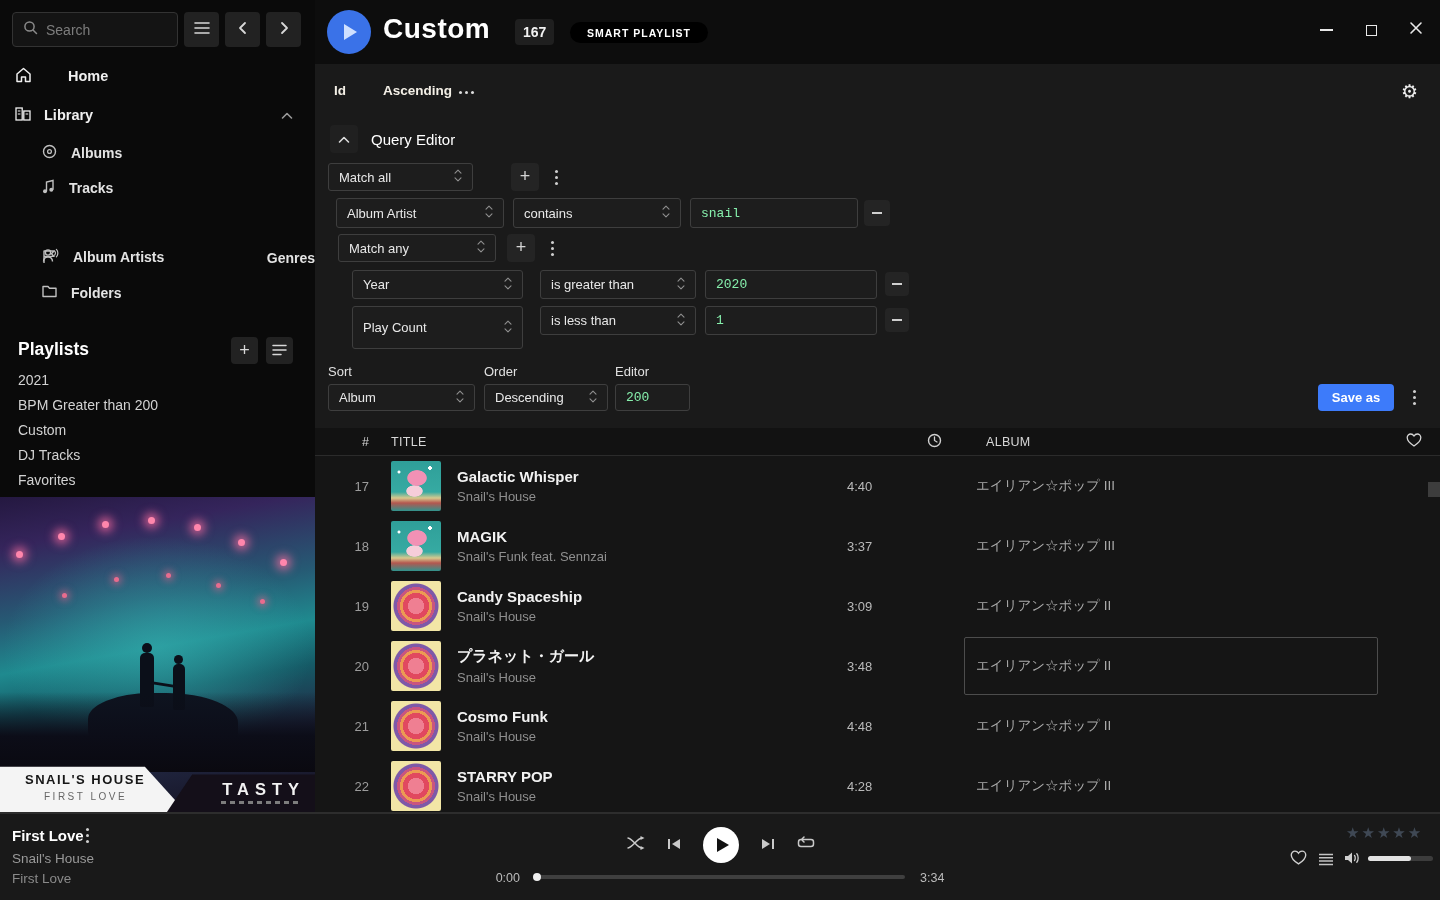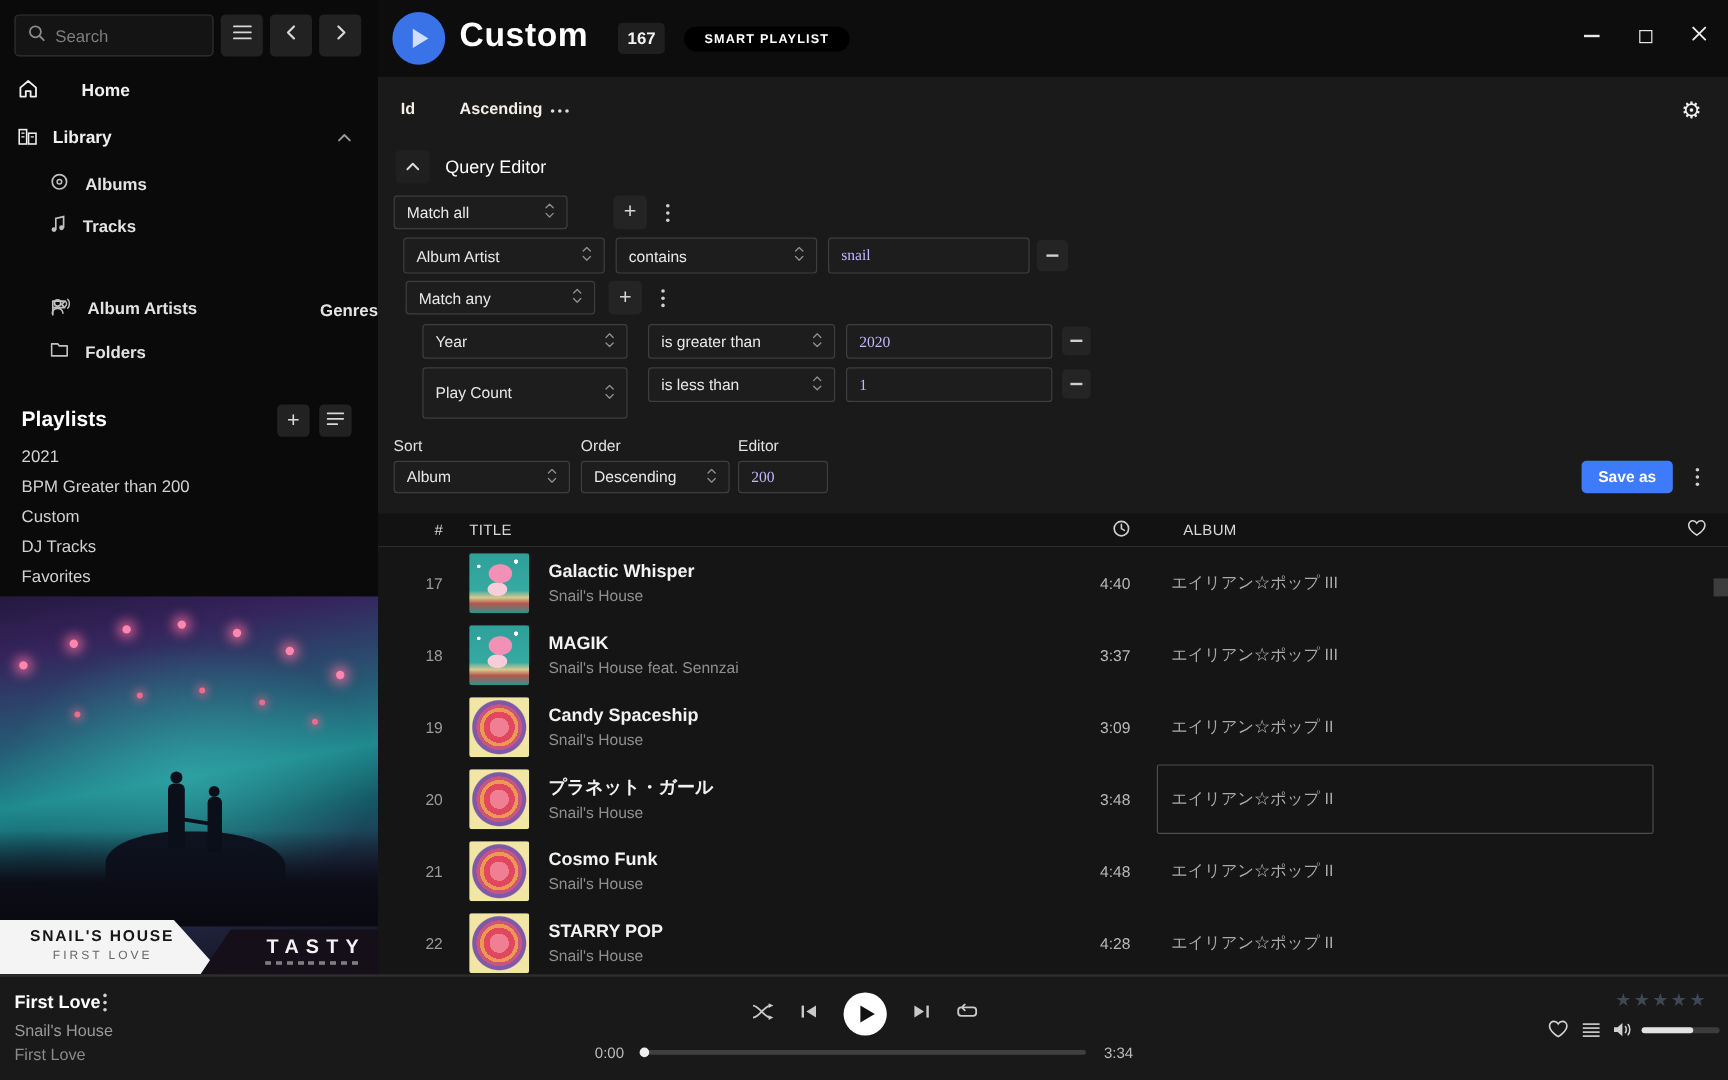--- a/index.html
+++ b/index.html
@@ -61,21 +61,21 @@
   .toolbar-sort { position:absolute; left:19px; top:83px; display:flex; gap:37px; font-size:13.5px; font-weight:bold; color:#f3efe6; }
   .dots-h { position:absolute; left:150px; top:91px; width:3px; height:3px; border-radius:50%; background:#ddd; box-shadow:6px 0 0 #ddd, -6px 0 0 #ddd; cursor:pointer; }
   .gear { position:absolute; right:22px; top:80px; font-size:19px; color:#eee; cursor:pointer; }
 
   
   .qe-collapse { position:absolute; left:15px; top:125px; width:28px; height:28px; background:#202020; border-radius:4px; display:flex; align-items:center; justify-content:center; color:#ddd; cursor:pointer; }
   .qe-title { position:absolute; left:56px; top:131px; font-size:15px; color:#fff; }
   .ctl { background:#1d1d1d; border:1px solid #3e3e3e; border-radius:3px; color:#e8e8e8; font-size:13px; display:flex; align-items:center; padding:0 10px; position:absolute; cursor:pointer; }
   .ctl.select { justify-content:space-between; }
   .ctl .ud { color:#8f8f8f; }
-  .ctl input { background:transparent; border:none; outline:none; color:#c4b5fd; font-size:13px; width:100%; font-family:Liberation Serif, serif; }
+  .ctl input { background:transparent; border:none; outline:none; color:#86efac; font-size:13px; width:100%; font-family:Liberation Mono, monospace; }
   .mini-btn { position:absolute; background:#242424; border-radius:4px; display:flex; align-items:center; justify-content:center; color:#d5d5d5; cursor:pointer; }
   .plus-glyph { font-size:18px; line-height:1; margin-top:-2px; }
   .minus-glyph { width:10px; height:2px; background:#cfcfcf; }
   .dots-v { width:3px; height:3px; border-radius:50%; background:#cfcfcf; box-shadow:0 -6px 0 #cfcfcf, 0 6px 0 #cfcfcf; }
   .kebab-btn { position:absolute; display:flex; align-items:center; justify-content:center; cursor:pointer; }
   .field-label { position:absolute; font-size:13px; color:#e0e0e0; }
   .save-btn { position:absolute; left:1003px; top:384px; width:76px; height:27px; background:#3d7bfa; border-radius:4px; display:flex; align-items:center; justify-content:center; font-size:13px; font-weight:bold; color:#fff; cursor:pointer; }
 
   
   .table-header { position:absolute; left:0; top:428px; width:1125px; height:28px; background:#121212; border-bottom:1px solid #2b2b2b; display:flex; align-items:center; color:#d8d8d8; font-size:12.5px; }
@@ -96,21 +96,21 @@
       radial-gradient(circle 1.5px at 16% 22%, #fff 0 1.2px, transparent 1.8px),
       radial-gradient(ellipse 15px 12px at 52% 34%, #f291b5 0 62%, transparent 68%),
       radial-gradient(ellipse 13px 9px at 47% 60%, #f6cdd9 0 60%, transparent 66%),
       linear-gradient(180deg,#2f9f99 0%, #36aaa2 62%, #d8c98e 74%, #b4574f 84%, #2f938d 100%); }
   .thumb[data-art="yellow"] { background:
       radial-gradient(circle at 50% 50%, #ef7f92 0 8px, #e1485f 8px 13px, #ec9a53 13px 16px, #c9557f 16px 19px, #7e59a8 19px 22px, rgba(120,90,160,0) 23px),
       #f2e6a6; }
   .cell-text { margin-left:16px; width:390px; flex:none; }
   .row-title { font-size:15px; font-weight:bold; color:#f2f2f2; white-space:nowrap; overflow:hidden; }
   .row-artist { font-size:13px; color:#8f8f8f; margin-top:4px; white-space:nowrap; }
-  .cell-dur { width:95px; text-align:right; color:#b9b9b9; font-size:13px; flex:none; }
+  .cell-dur { width:95px; color:#b9b9b9; font-size:13px; flex:none; }
   .cell-album { margin-left:22px; width:414px; height:58px; display:flex; align-items:center; padding-left:11px; font-size:13.5px; color:#aaa; border:1px solid transparent; border-radius:2px; flex:none; white-space:nowrap; }
   .cell-album[data-focused="true"] { border-color:#4c4c4c; }
   .scroll-thumb { position:absolute; left:1428px; top:482px; width:12px; height:15px; background:#3d3d3d; }
 
   
   .playerbar { position:absolute; left:0; top:812px; width:1440px; height:88px; background:#191919; border-top:2px solid #2d2d2d; color:#ddd; }
   .np-title { position:absolute; left:12px; top:13px; font-size:15px; font-weight:bold; color:#fff; }
   .np-kebab { position:absolute; left:86px; top:20px; }
   .np-artist { position:absolute; left:12px; top:37px; font-size:13.5px; color:#999; }
   .np-album { position:absolute; left:12px; top:57px; font-size:13.5px; color:#8a8a8a; }
@@ -472,21 +472,21 @@
           <div class="row-artist">Snail's House</div>
         </div>
         <div class="cell-dur">4:40</div>
         <div class="cell-album">エイリアン☆ポップ III</div>
       </div>
       <div class="track-row">
         <div class="cell-num">18</div>
         <div class="thumb" data-art="teal"></div>
         <div class="cell-text">
           <div class="row-title">MAGIK</div>
-          <div class="row-artist">Snail's House feat. Sennzai</div>
+          <div class="row-artist">Snail's Funk feat. Sennzai</div>
         </div>
         <div class="cell-dur">3:37</div>
         <div class="cell-album">エイリアン☆ポップ III</div>
       </div>
       <div class="track-row">
         <div class="cell-num">19</div>
         <div class="thumb" data-art="yellow"></div>
         <div class="cell-text">
           <div class="row-title">Candy Spaceship</div>
           <div class="row-artist">Snail's House</div>

